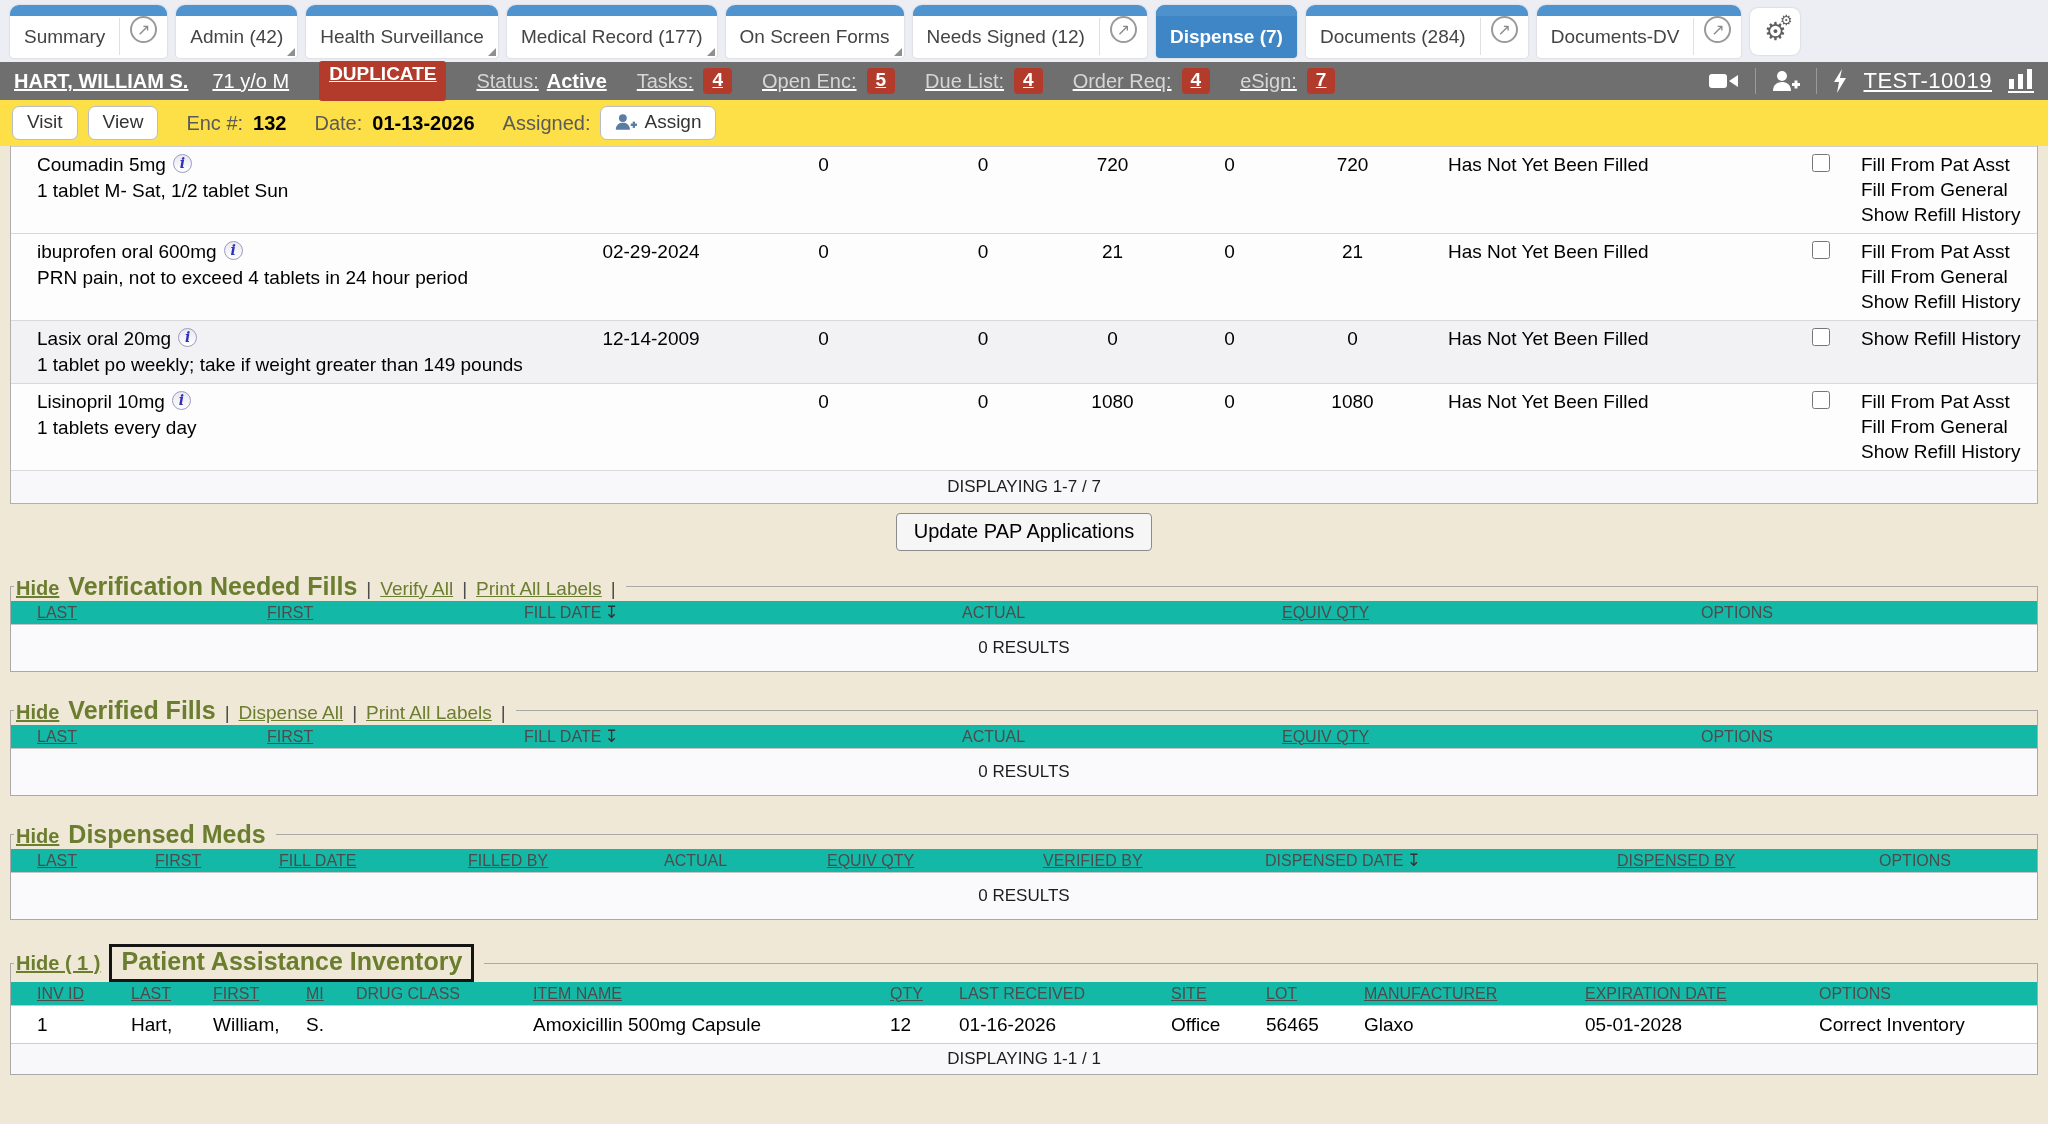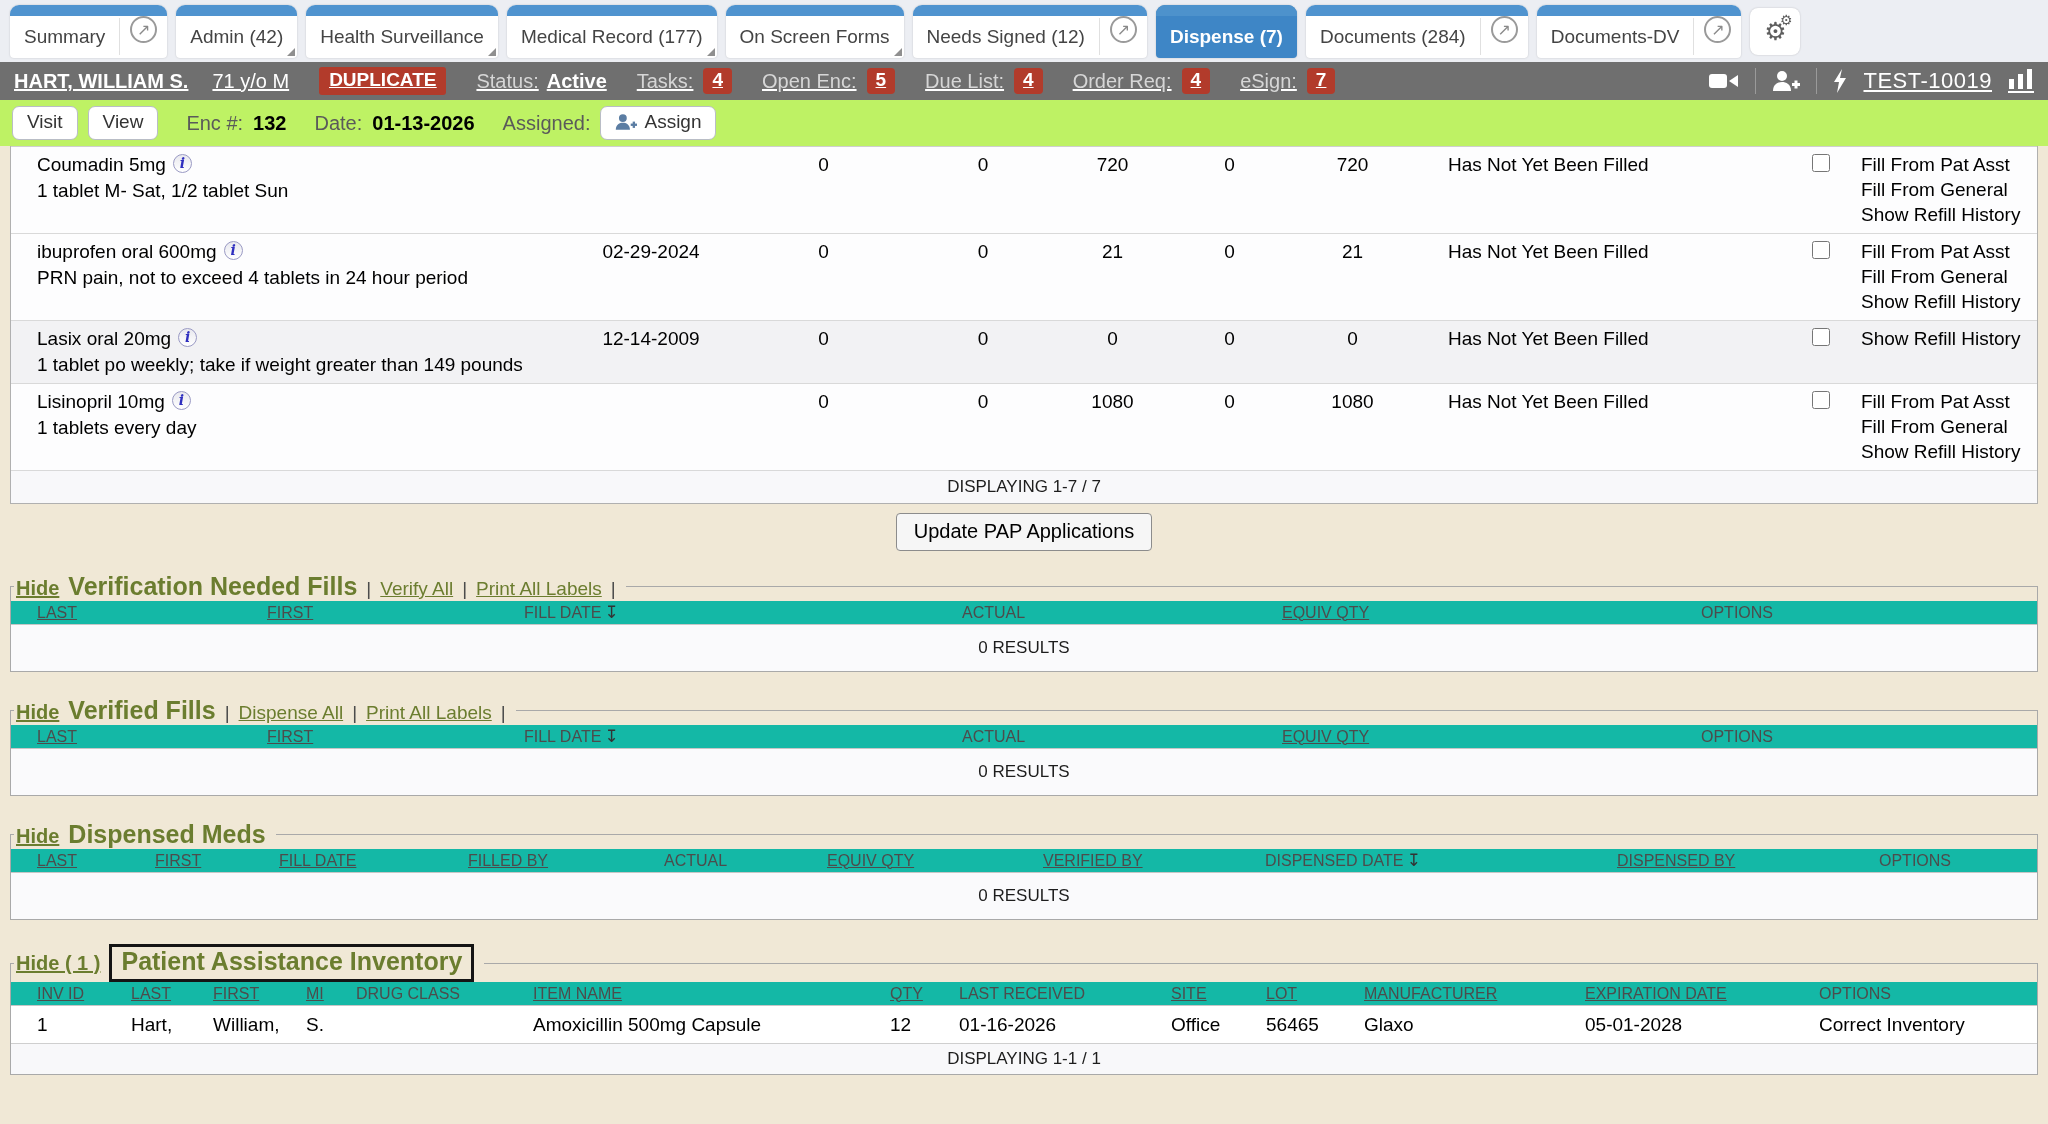--- a/index.html
+++ b/index.html
@@ -28,32 +28,32 @@
     display:flex; align-items:center; justify-content:center; box-shadow:0 0 2px rgba(0,0,0,.2);
     font-size:25px; color:#5e5e5e; position:relative; }
   .gearbtn .g2 { position:absolute; font-size:14px; top:4px; right:8px; }
 
   
   .pbar { height:38px; background:#6f6f6f; color:#fff; display:flex; align-items:center;
     padding:0 14px; font-size:20px;text-decoration:underline; }
   .pbar .name { font-weight:bold; }
   .pbar .agesex { margin-left:24px; }
   .badge-dup { background:#b23b2b; color:#fff; font-weight:bold; text-decoration:underline;
-    padding:2px 10px 4px; border-radius:3px; margin-left:30px; font-size:19px; }
+    padding:2px 10px 16px; border-radius:3px; margin-left:30px; font-size:19px; }
   .plabel { color:#d6d6d6; margin-left:30px; }
   .pval { color:#fff; font-weight:bold; margin-left:8px; }
   .cbadge { background:#b23b2b; color:#fff; font-weight:bold; border-radius:4px;
     padding:1px 9px 3px; margin-left:10px; font-size:19px; }
   .pright { margin-left:auto; display:flex; align-items:center; gap:16px;padding-left:12px; }
   .psep { width:1px; height:26px; background:#9a9a9a; }
   .pid { font-size:22px; letter-spacing:.5px; }
   .chart-wrap { border-bottom:2px solid #fff; padding-bottom:2px; display:inline-flex; }
 
   
-  .ebar { height:46px; background:#bef264; display:flex; align-items:center;
+  .ebar { height:46px; background:#fde047; display:flex; align-items:center;
     padding:0 12px; font-size:20px; gap:10px; }
   .ebtn { background:#fff; border:1px solid #b9bdc6; border-radius:7px;
     padding:4px 14px 6px; font-size:19px; color:#333; display:inline-flex;
     align-items:center; gap:7px; }
   .elabel { color:#5a5a5a; margin-left:18px; }
   .eval { color:#000; font-weight:bold; }
 
   
   .panel { margin:0 10px; border-left:1px solid #b0b0b0; border-right:1px solid #b0b0b0;
     border-bottom:1px solid #b0b0b0; background:#fff; }

